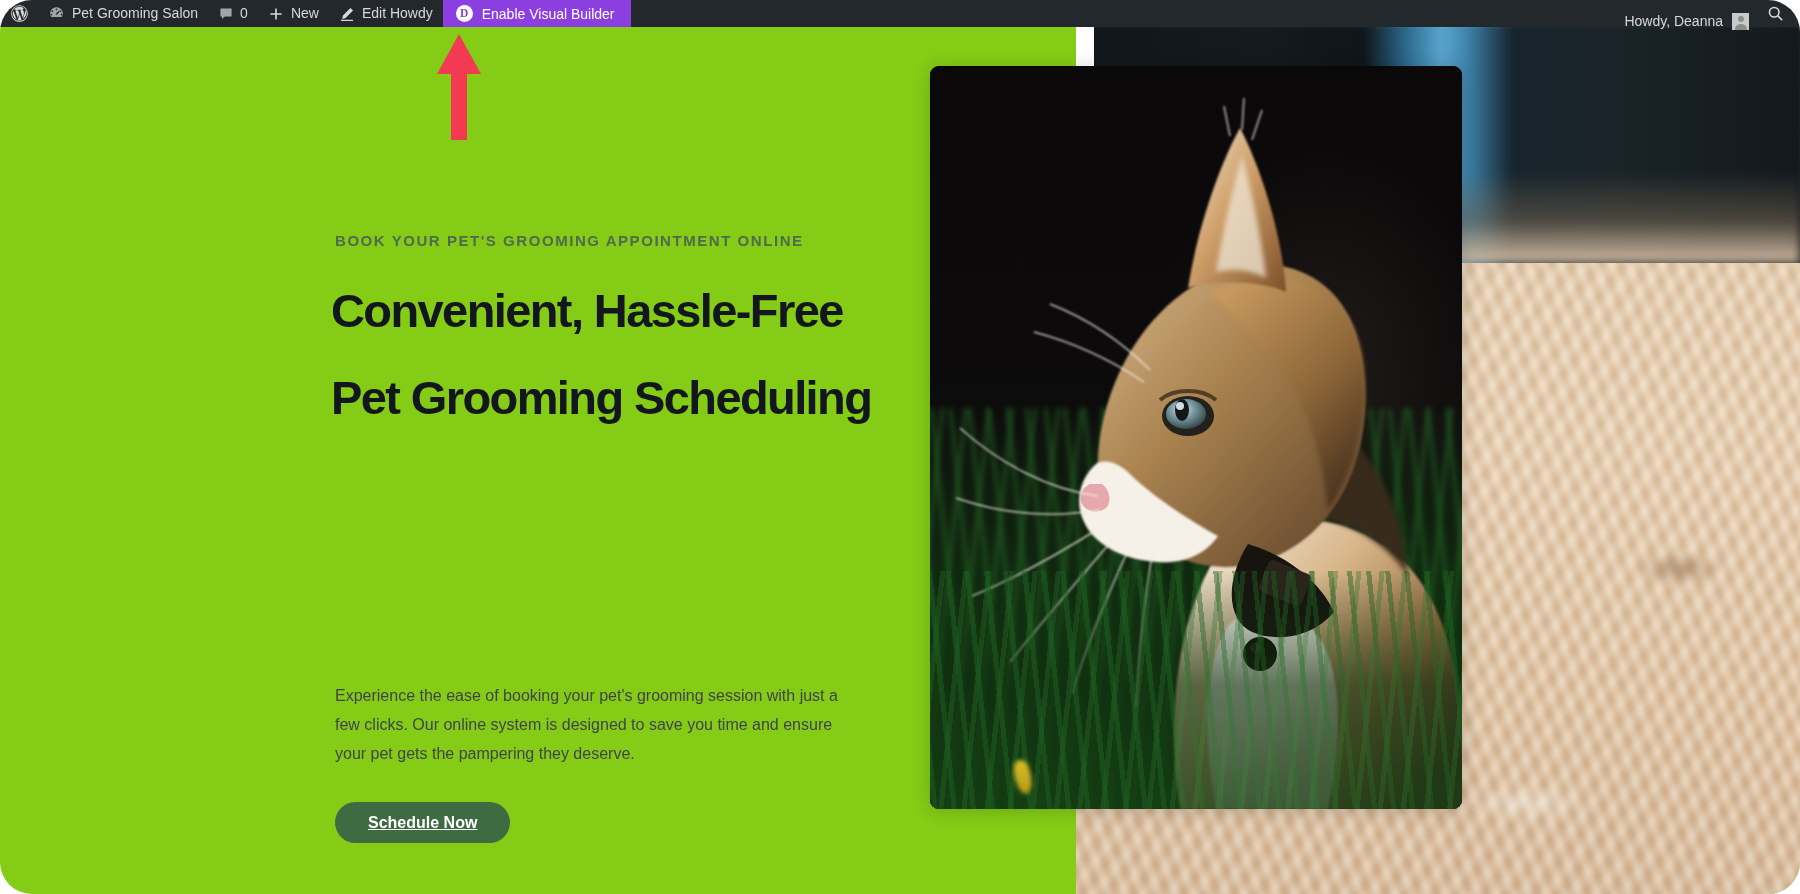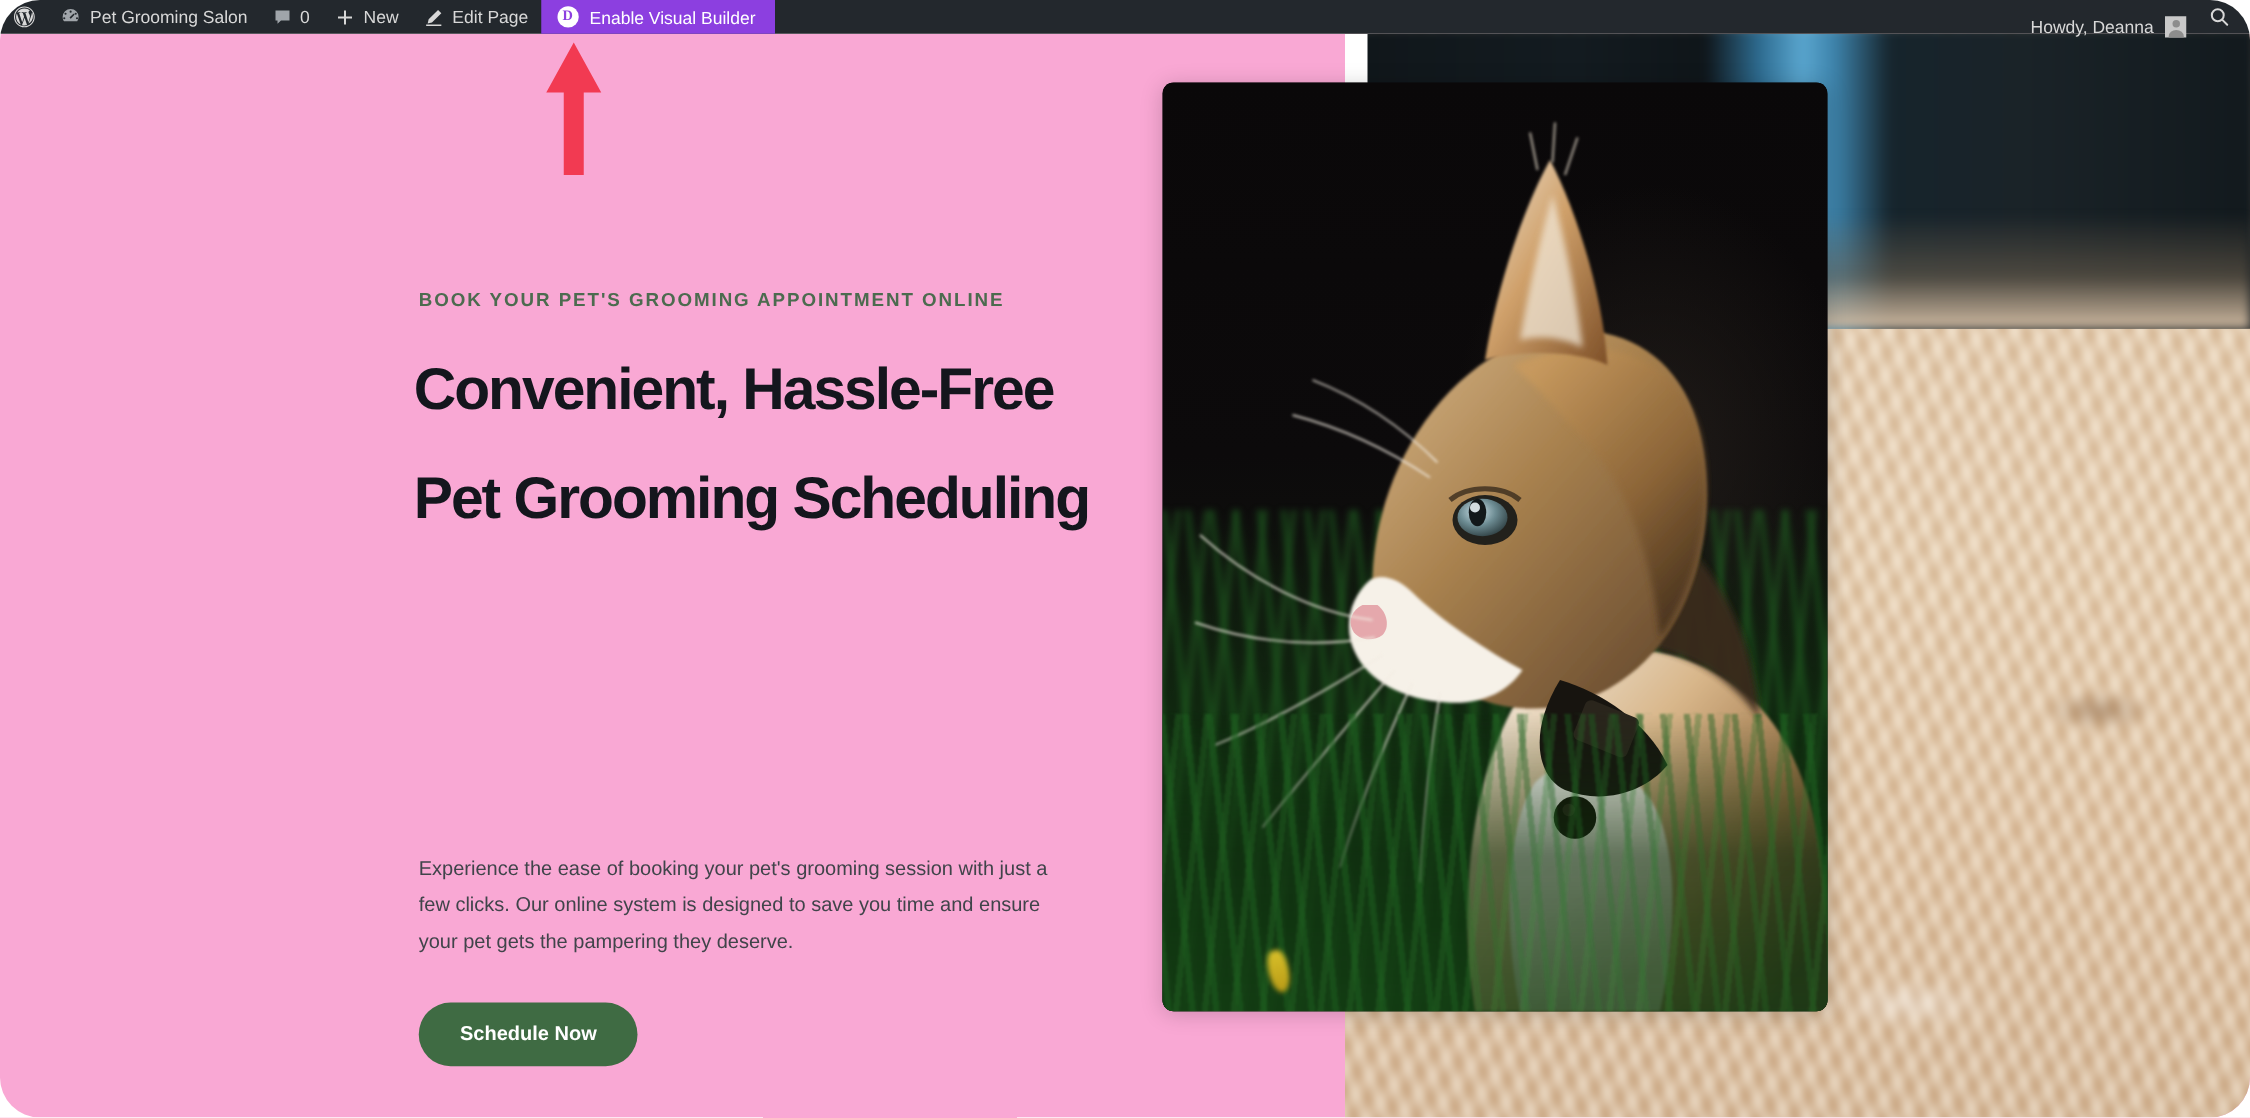--- a/index.html
+++ b/index.html
@@ -55,21 +55,21 @@
     content:""; position:absolute; left:50%; top:2.5px; transform:translateX(-50%);
     width:6px; height:6px; border-radius:50%; background:#8d8d8d;
   }
   .avatar::after {
     content:""; position:absolute; left:50%; bottom:-4px; transform:translateX(-50%);
     width:12px; height:10px; border-radius:50% 50% 0 0; background:#8d8d8d;
   }
   .ab-search { padding:0 16px 0 8px; display:flex; align-items:center; }
 
   
-  .hero { position:absolute; top:27px; left:0; width:1800px; height:867px; background:#f9a8d4; }
+  .hero { position:absolute; top:27px; left:0; width:1800px; height:867px; background:#84cc16; }
 
   
   .bg-panel {
     position:absolute; top:0; right:0; width:724px; height:867px; overflow:hidden;
   }
   .bg-grass {
     position:absolute; inset:0;
     background:
       radial-gradient(ellipse 70px 30px at 22% 74%, rgba(255,255,255,.55), transparent 70%),
       radial-gradient(ellipse 90px 26px at 62% 88%, rgba(255,255,255,.40), transparent 70%),
@@ -151,25 +151,26 @@
     font-size:47px; line-height:87px; font-weight:700;
     letter-spacing:-1.6px; color:#14161d;
   }
   .blurb {
     position:absolute; top:654px; left:0; width:528px;
     font-size:16px; line-height:29px; color:#40444a;
   }
   .cta {
     position:absolute; top:775px; left:0;
     display:inline-flex; align-items:center; justify-content:center;
-    height:51px; padding:0 33px;
+    height:41px; padding:0 33px;
     background:#3f6b43; color:#ffffff;
     border:none; border-radius:26px; cursor:pointer;
     font-size:16px; font-weight:600; font-family:"Liberation Sans", sans-serif;
     white-space:nowrap;
+    text-decoration:underline;
   }
 
   
   .annot-arrow {
     position:absolute; left:435px; top:32px; width:48px; height:110px; z-index:70;
     pointer-events:none;
   }
   .annot-arrow svg { display:block; width:100%; height:100%; }
 </style>
 </head>
@@ -213,21 +214,21 @@
       </span>
       <span>New</span>
     </a>
 
     <a class="ab-item">
       <span class="ab-icon">
         <svg width="16" height="16" viewBox="0 0 20 20" fill="#d8d8d8">
           <path d="M14.3 2.4l3.3 3.3-9.4 9.4-4.3 1 1-4.3 9.4-9.4zM2.4 17.1h15.2v1.5H2.4v-1.5z"></path>
         </svg>
       </span>
-      <span>Edit Page</span>
+      <span>Edit Howdy</span>
     </a>
 
     <a class="ab-divi">
       <span class="divi-badge">D</span>
       <span>Enable Visual Builder</span>
     </a>
 
     <span class="ab-spacer"></span>
 
     <a class="ab-item ab-howdy">

